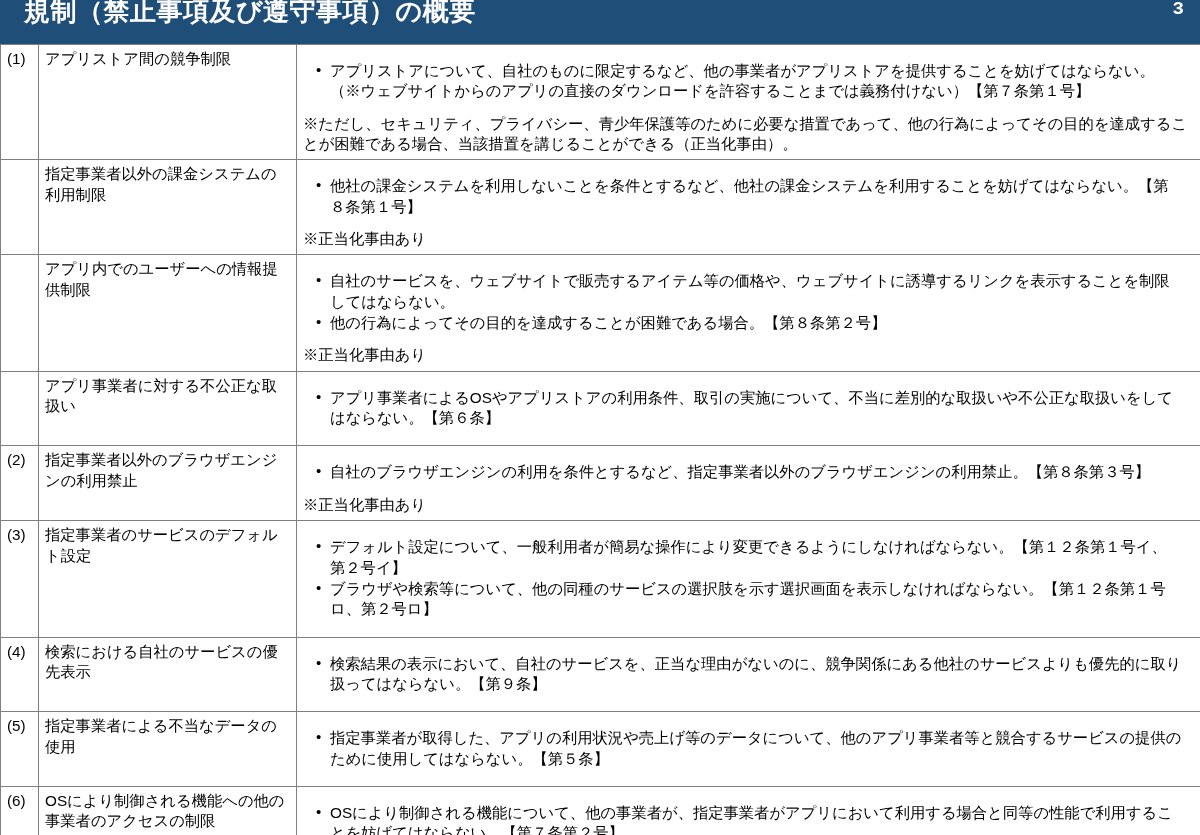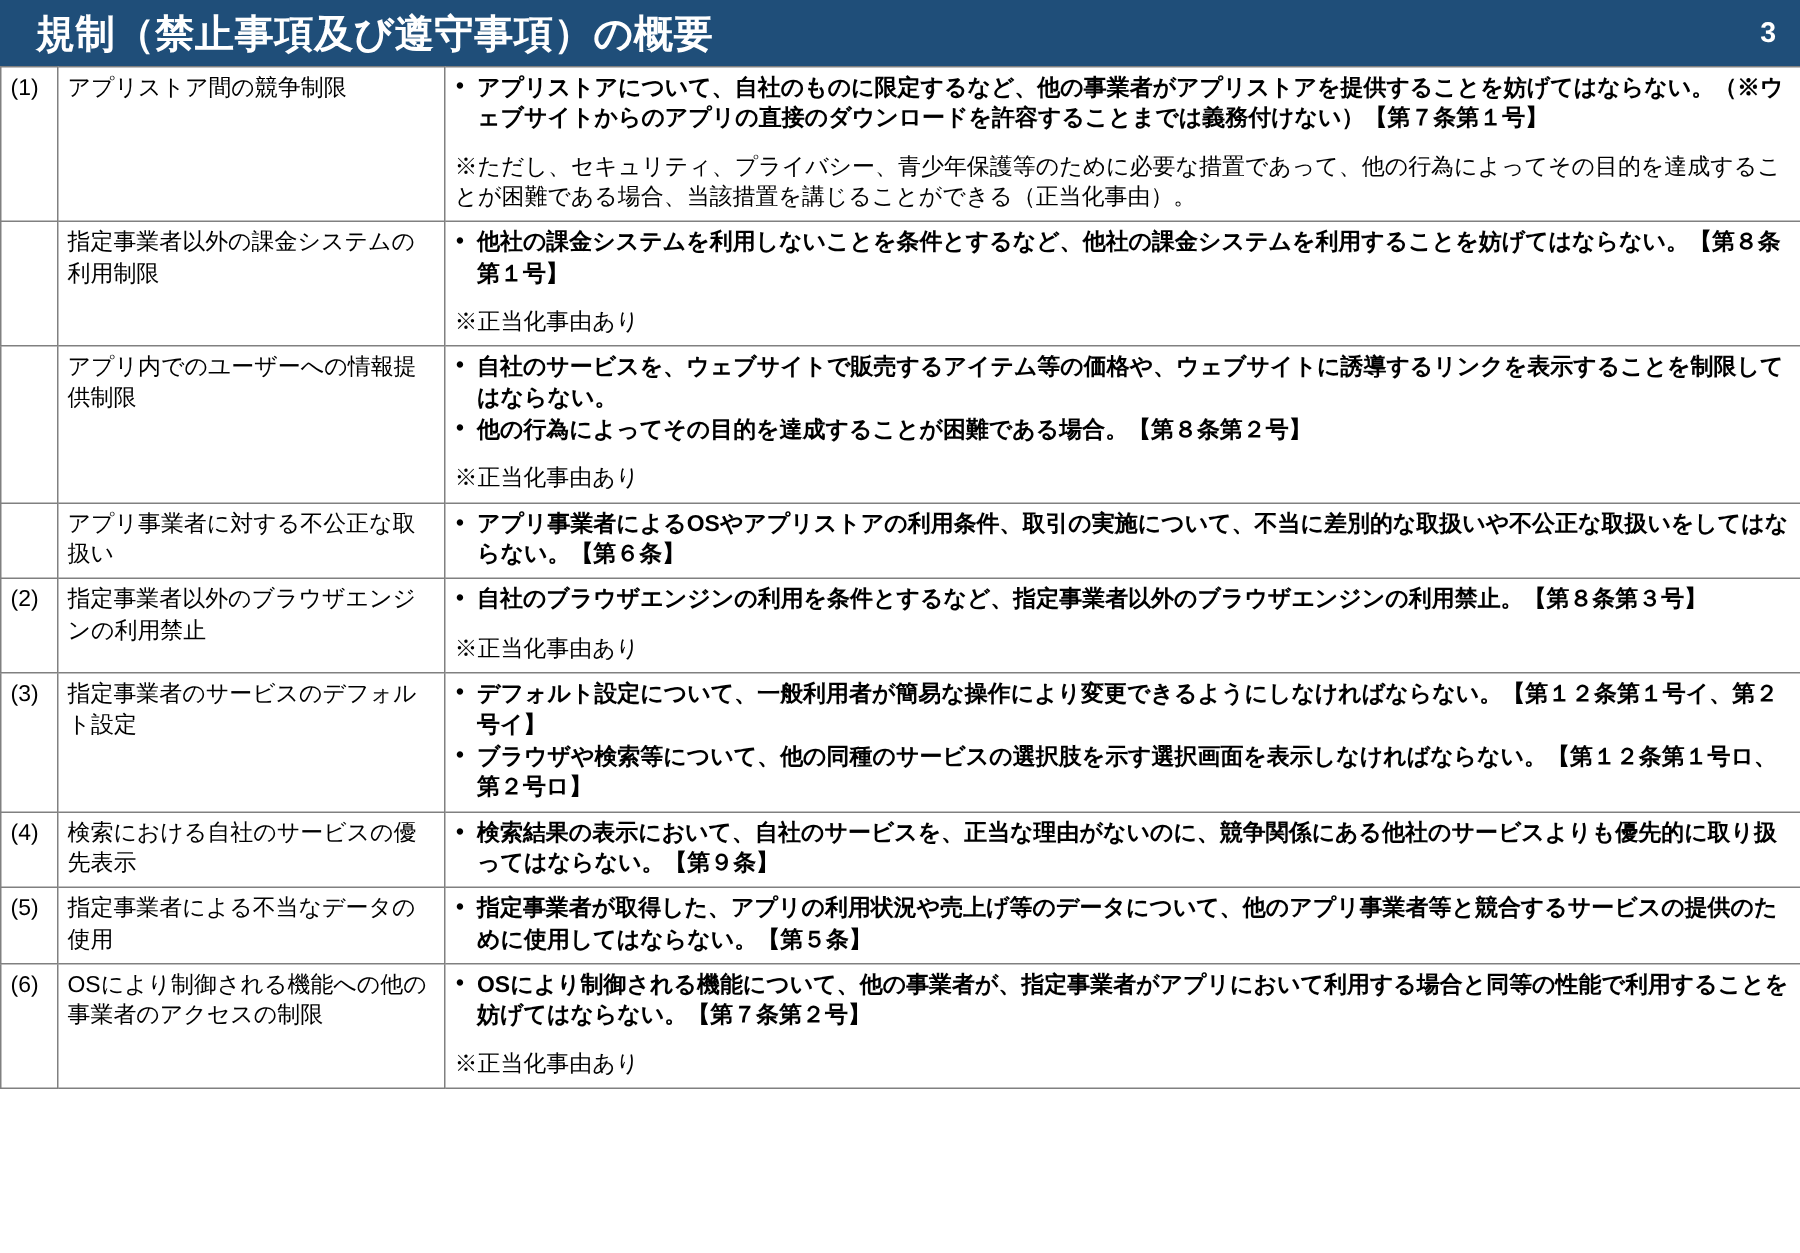--- a/index.html
+++ b/index.html
@@ -14,23 +14,23 @@
     width: 1200px; height: 835px;
     overflow: hidden;
     background: #ffffff;
   }
   
   .header {
     position: relative;
     height: 44px;
     background: #1F4E79;
     display: flex;
-    align-items: center;
     justify-content: space-between;
     padding: 0 16px 0 24px;
+    font-family: Liberation Mono, monospace;
   }
   .header-title {
     color: #ffffff;
     font-size: 26px;
     font-weight: bold;
     letter-spacing: 0.5px;
     line-height: 1;
     white-space: nowrap;
   }
   .header-page {
@@ -68,24 +68,23 @@
     white-space: nowrap;
   }
   td.item {
     padding-left: 8px;
   }
   td.desc {
     padding-left: 8px;
   }
   
   ul.bul {
-    margin: 0;
+    margin: 12px;
     padding: 0;
     list-style: none;
-    font-weight: bold;
   }
   ul.bul > li {
     position: relative;
     padding-left: 15px;
     margin: 0 0 0 0;
   }
   ul.bul > li + li { margin-top: 1px; }
   ul.bul > li::before {
     content: "\2022";
     position: absolute;

